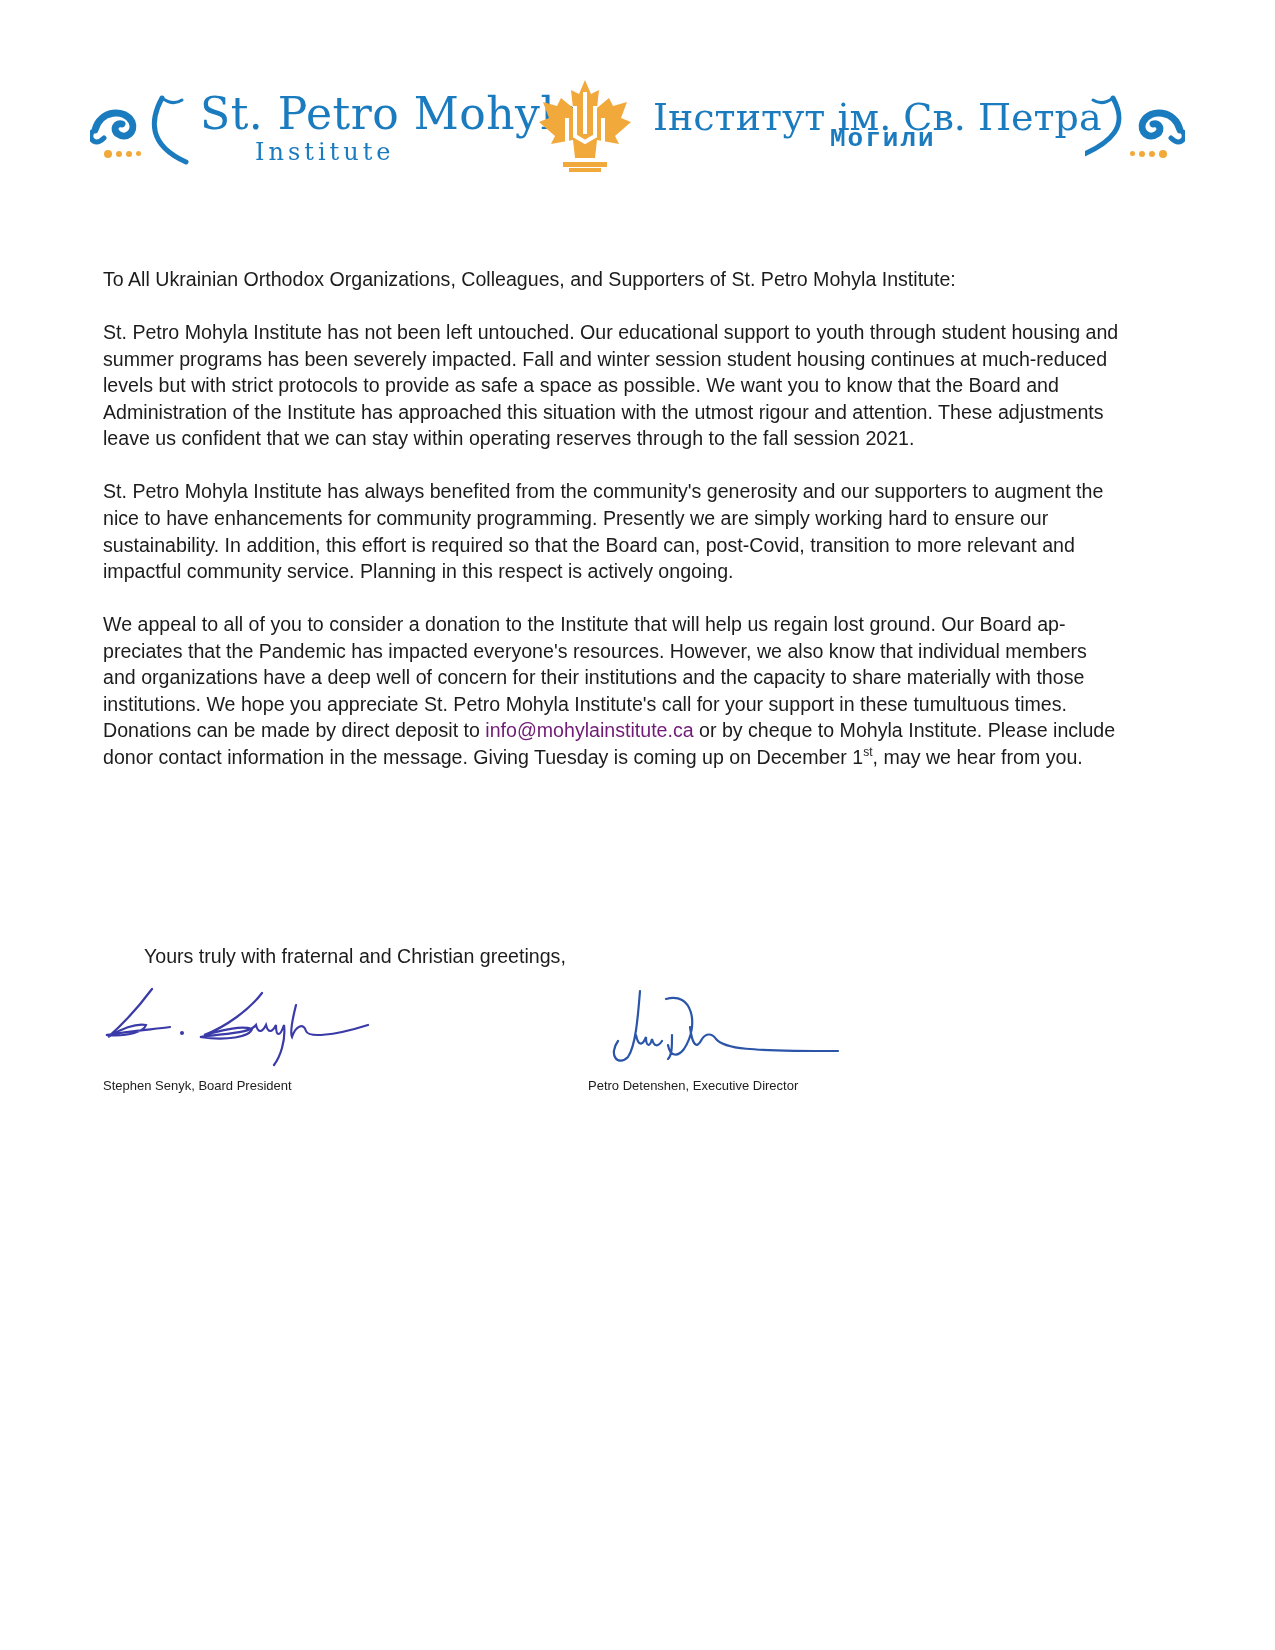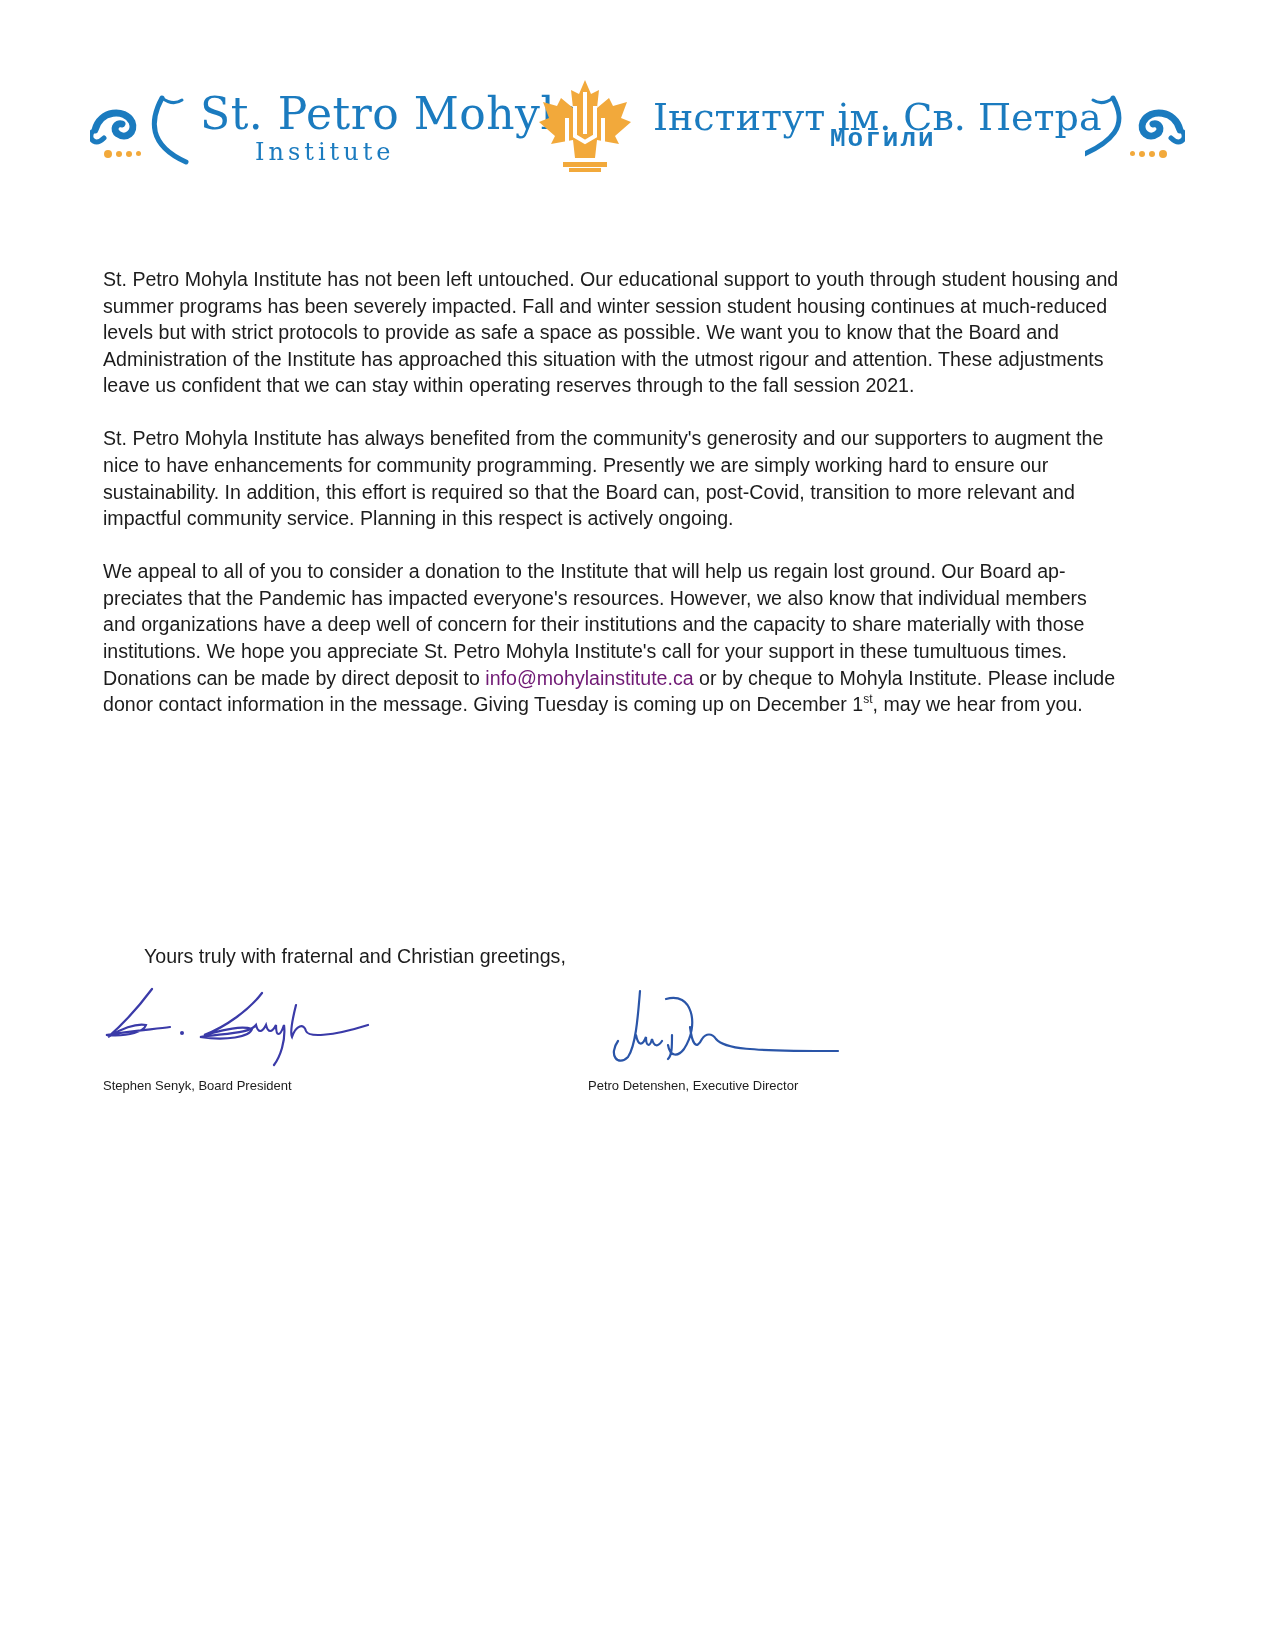--- a/index.html
+++ b/index.html
@@ -73,20 +73,21 @@
   </div>
   <svg class="lh-right-swirl" viewBox="0 0 100 80">
     <path d="M95 40 C90 20, 65 18, 58 32 C54 42, 64 50, 72 44 C78 40, 74 32, 68 34" fill="none" stroke="#1b7bbf" stroke-width="7" stroke-linecap="round"></path>
     <path d="M98 42 C102 50, 94 56, 86 48" fill="none" stroke="#1b7bbf" stroke-width="5" stroke-linecap="round"></path>
     <path d="M28 8 C40 30, 42 55, -40 78" fill="none" stroke="#1b7bbf" stroke-width="5" stroke-linecap="round"></path>
     <path d="M28 8 C20 14, 14 14, 8 10" fill="none" stroke="#1b7bbf" stroke-width="3" stroke-linecap="round"></path>
   </svg>
 </div>
 
 <div class="letter-body">
+  <p>To All Ukrainian Orthodox Organizations, Colleagues, and Supporters of St. Petro Mohyla Institute:</p>
   <p>St. Petro Mohyla Institute has not been left untouched. Our educational support to youth through student housing and summer programs has been severely impacted. Fall and winter session student housing continues at much-reduced levels but with strict protocols to provide as safe a space as possible. We want you to know that the Board and Administration of the Institute has approached this situation with the utmost rigour and attention. These adjustments leave us confident that we can stay within operating reserves through to the fall session 2021.</p>
   <p>St. Petro Mohyla Institute has always benefited from the community's generosity and our supporters to augment the nice to have enhancements for community programming. Presently we are simply working hard to ensure our sustainability. In addition, this effort is required so that the Board can, post-Covid, transition to more relevant and impactful community service. Planning in this respect is actively ongoing.</p>
   <p><span>We appeal to all of you to consider a donation to the Institute that will help us regain lost ground. Our Board ap-preciates that the Pandemic has impacted everyone's resources. However, we also know that individual members and organizations have a deep well of concern for their institutions and the capacity to share materially with those institutions. We hope you appreciate St. Petro Mohyla Institute's call for your support in these tumultuous times. Donations can be made by direct deposit to </span><a class="email-link" title="info@mohylainstitute.ca">info@mohylainstitute.ca</a><span> or by cheque to Mohyla Institute. Please include donor contact information in the message. Giving Tuesday is coming up on December 1</span><sup>st</sup><span>, may we hear from you.</span></p>
 </div>
 
 <div class="closing">Yours truly with fraternal and Christian greetings,</div>
 
 <div class="sig-block sig-left">
   <svg class="sig-svg" width="280" height="85" viewBox="0 0 280 85">
     <path d="M52 4 C40 20, 22 40, 8 52 C20 44, 36 38, 46 40 C44 46, 30 52, 6 50 C30 46, 56 44, 70 42" fill="none" stroke="#3a3aa8" stroke-width="2.2" stroke-linecap="round"></path>

